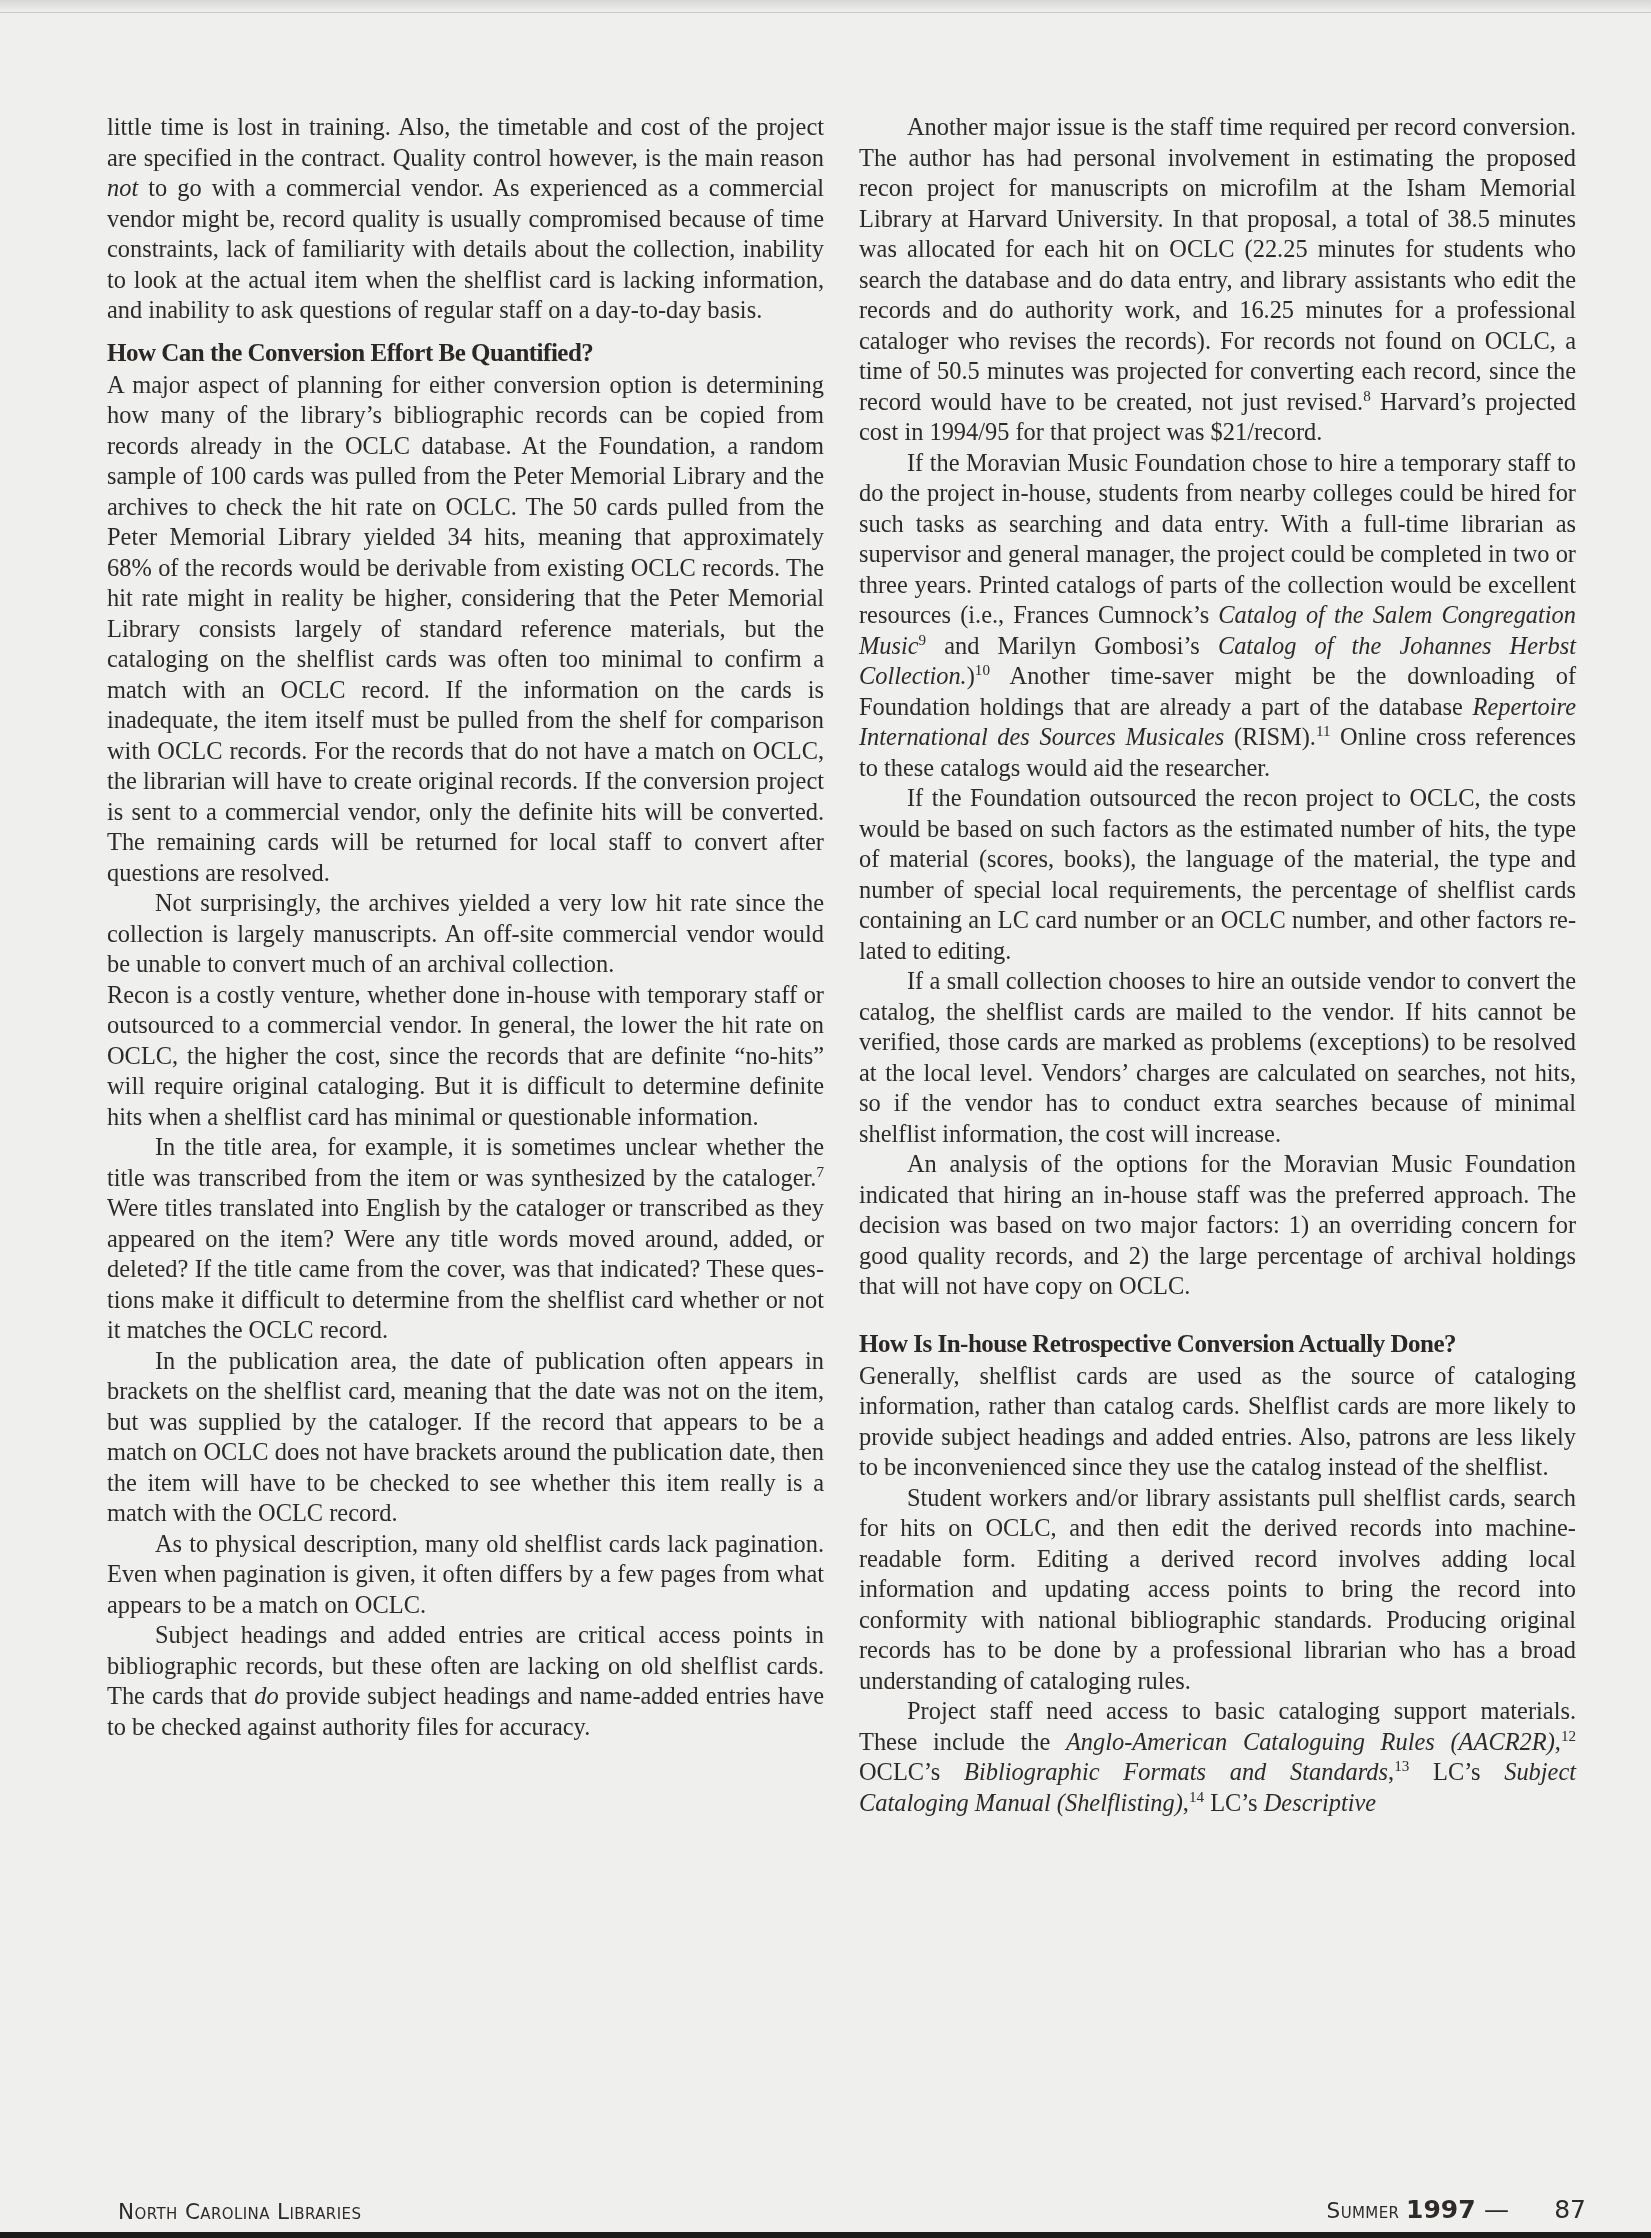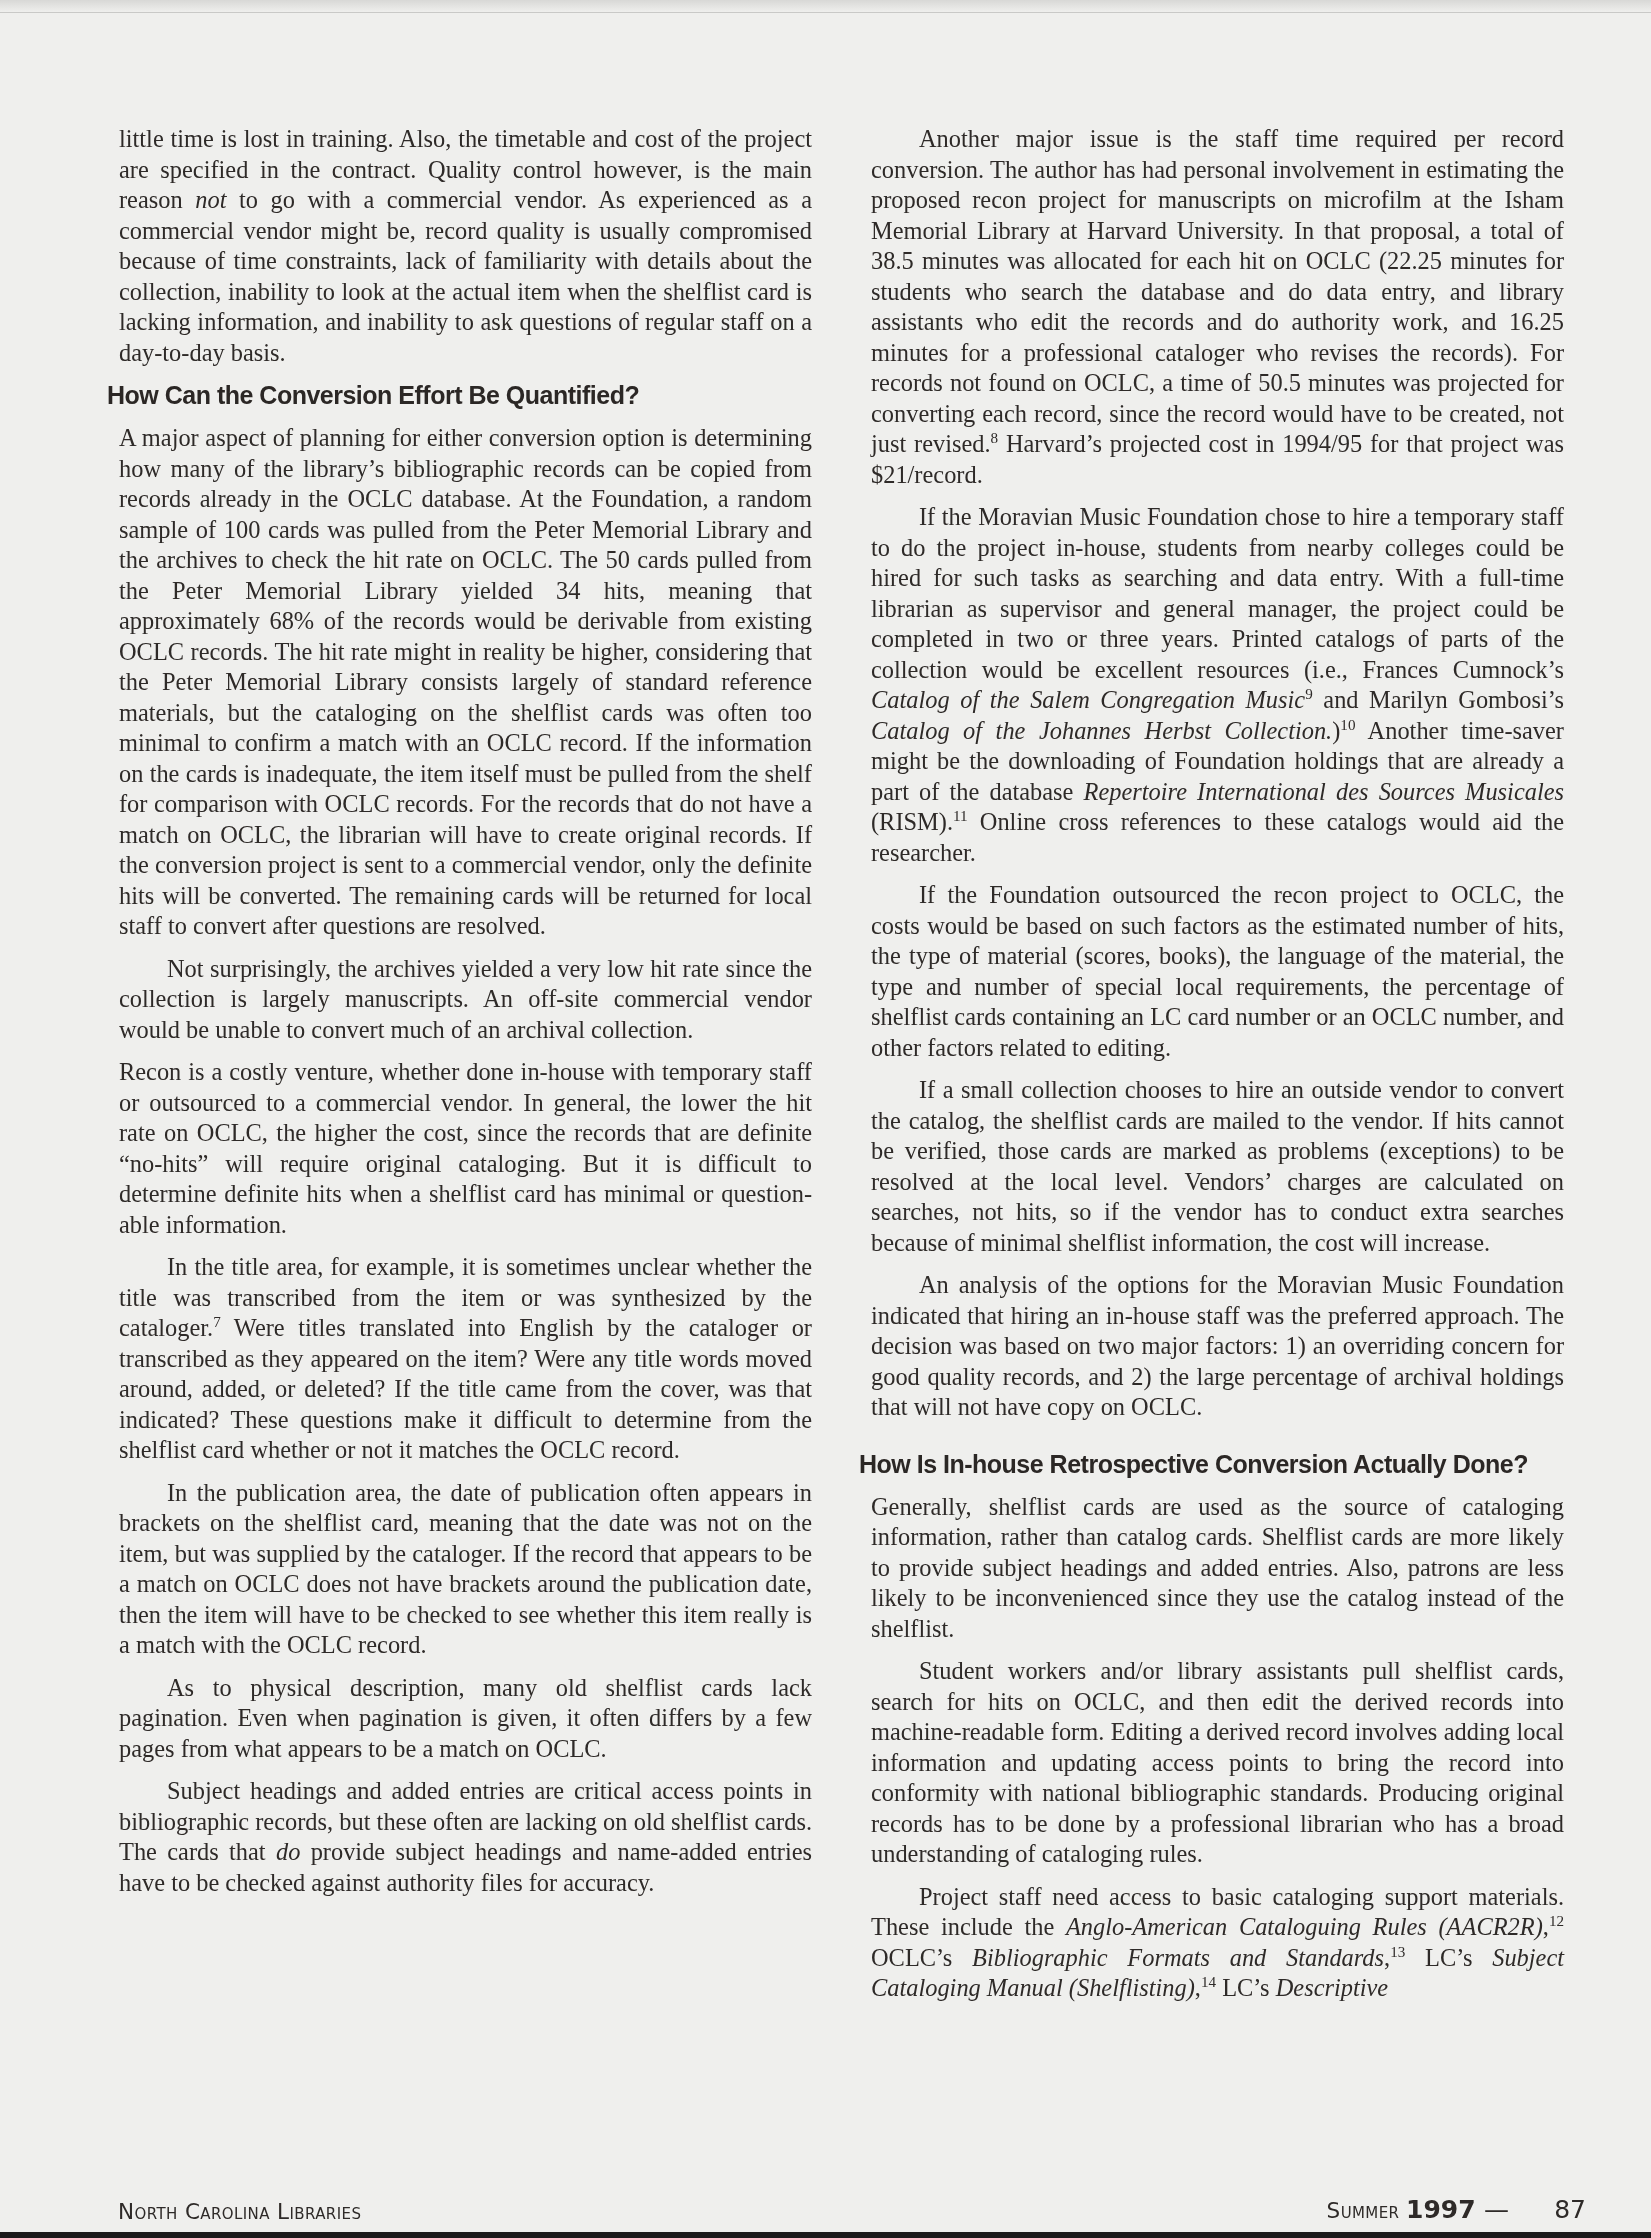--- a/index.html
+++ b/index.html
@@ -21,24 +21,24 @@
     background: #1c1a1a;
   }
   .column {
     position: absolute; top: 112px; width: 717px;
     font-size: 24.4px; line-height: 30.5px;
     text-align: justify;
     hyphens: manual;
   }
   .col-left { left: 107px; }
   .col-right { left: 859px; }
-  .column p { margin: 12px; }
+  .column p { margin: 0; }
   .column p.indent { text-indent: 48px; }
   .column h2 {
-    font-family: Liberation Sans, sans-serif;
+    font-family: Liberation Serif, serif;
     font-weight: bold; font-size: 25px; line-height: 31px;
     margin: 13.2px 0 1.7px 0; color: #2b2725;
     letter-spacing: -0.5px;
     text-align: left;
   }
   .column h2.first { margin-top: 11.6px; }
   .column sup { font-size: 0.62em; line-height: 0; vertical-align: 0.62em; }
   .column em { font-style: italic; }
   .footer {
     position: absolute; top: 2223px; font-size: 21.5px;

